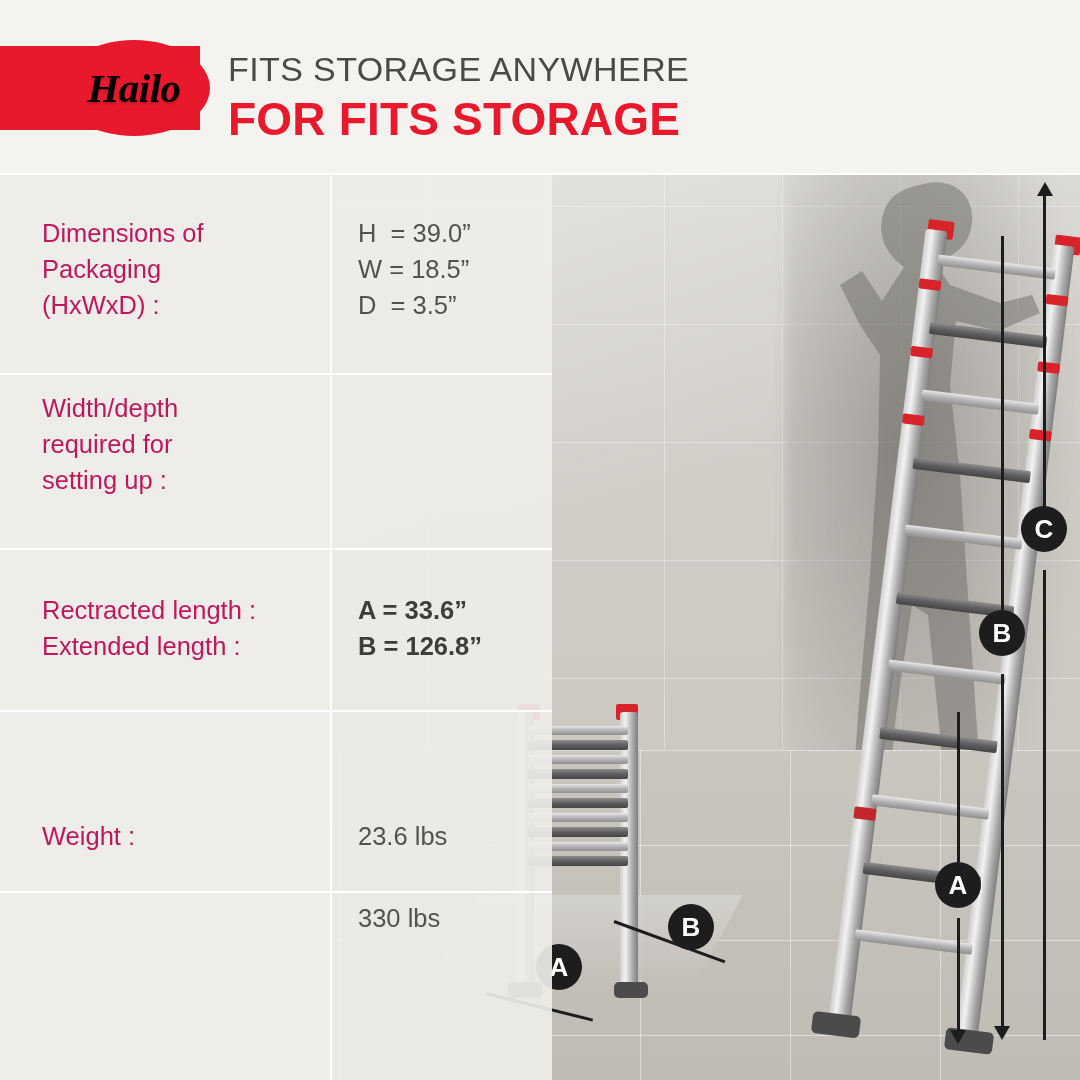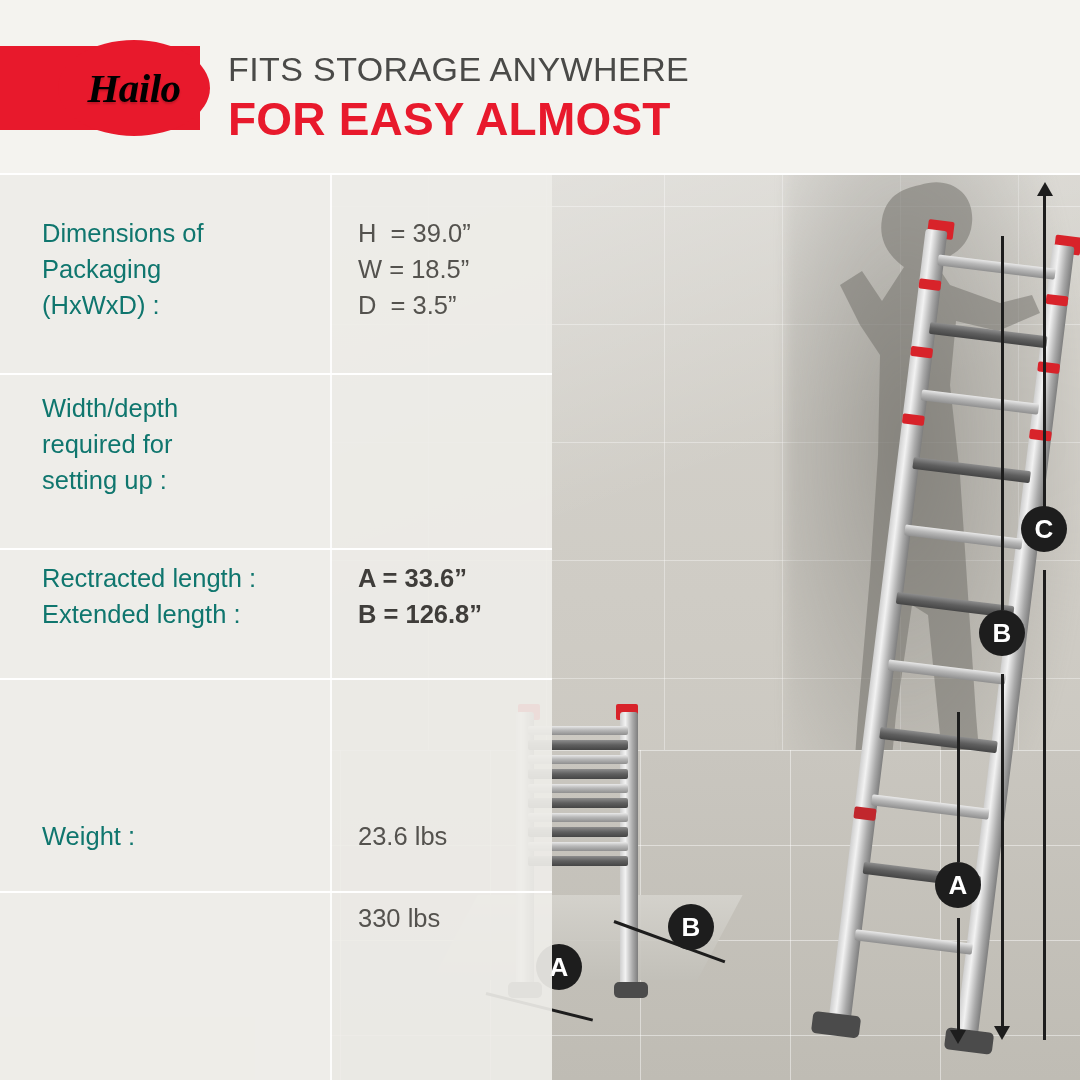--- a/index.html
+++ b/index.html
@@ -153,21 +153,21 @@
     left: 0;
     width: 552px;
     box-sizing: border-box;
     border-bottom: 2px solid #ffffff;
   }
   .spec-label {
     position: absolute;
     left: 42px;
     top: 0;
     width: 290px;
-    color: #0f766e;
+    color: #be185d;
     font-size: 25.5px;
     line-height: 1.42;
   }
   .spec-value {
     position: absolute;
     left: 358px;
     top: 0;
     width: 190px;
     color: #54524e;
     font-size: 25.5px;
@@ -372,21 +372,21 @@
 W = 18.5”
 D  = 3.5”</div>
   </div>
 
   <div class="spec-row" style="top:390px; height:160px;padding-left:36px;">
     <div class="spec-label nowrap">Width/depth
 required for
 setting up :</div>
   </div>
 
-  <div class="spec-row" style="top:560px; height:120px;">
+  <div class="spec-row" style="top:592px; height:120px;">
     <div class="spec-label nowrap">Rectracted length :
 Extended length :</div>
     <div class="spec-value bold nowrap">A = 33.6”
 B = 126.8”</div>
   </div>
 
 
   <div class="spec-row" style="top:818px; height:75px;">
     <div class="spec-label nowrap">Weight :</div>
     <div class="spec-value nowrap">23.6 lbs</div>
@@ -396,17 +396,17 @@
     <div class="spec-value nowrap">330 lbs</div>
   </div>
 
   <div class="header">
     <div class="header-left-red"></div>
     <div class="logo-circle">
       <span class="logo-text">Hailo</span>
     </div>
     <div class="headline-wrap">
       <div class="headline-1">FITS STORAGE ANYWHERE</div>
-      <div class="headline-2">FOR EASY ALMOST</div>
+      <div class="headline-2">FOR FITS STORAGE</div>
     </div>
   </div>
 
 </div>
 
 </body></html>

